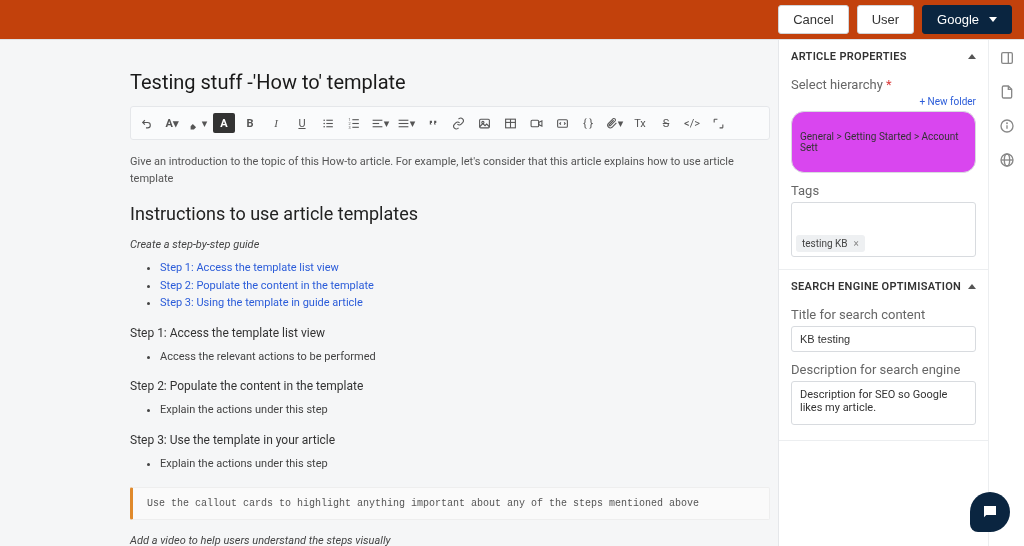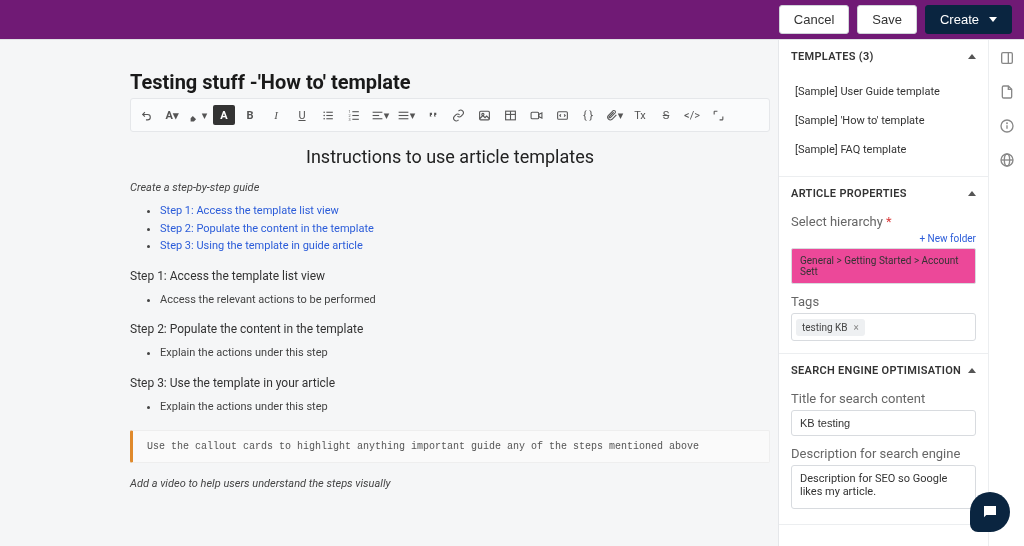--- a/index.html
+++ b/index.html
@@ -1,63 +1,63 @@
 <!DOCTYPE html>
 <html><head>
 <meta charset="utf-8">
 <style>
 * { box-sizing: border-box; margin: 0; padding: 0; }
 body { font-family: -apple-system, BlinkMacSystemFont, "Segoe UI", Roboto, Arial, sans-serif; background: #f5f6f7; color: #333; font-size: 13px; }
-.topbar { height: 40px; background: #701a75; border-bottom: 1px solid #e0e2e5; display: flex; justify-content: flex-end; align-items: center; padding: 12px 12px; gap: 8px; }
+.topbar { height: 40px; background: #c2410c; border-bottom: 1px solid #e0e2e5; display: flex; justify-content: flex-end; align-items: center; padding: 12px 12px; gap: 8px; }
 .btn { padding: 6px 14px; border: 1px solid #d0d4d9; background: #fff; border-radius: 3px; font-size: 13px; cursor: pointer; color: #333; }
 .btn-primary { background: #0a2540; color: #fff; border-color: #0a2540; display: flex; align-items: center; gap: 10px; }
 .btn-primary .caret { width: 0; height: 0; border-left: 4px solid transparent; border-right: 4px solid transparent; border-top: 5px solid #fff; }
 .layout { display: flex; height: calc(546px - 40px); }
 .main { flex: 1; overflow-y: auto; padding: 30px 0 20px 0; }
 .editor-wrap { max-width: 640px; margin: 0 auto 0 130px; }
-.title { font-size: 20px; font-weight: 700; color: #1a1a1a; margin-bottom: 4px; }
+.title { font-size: 20px; font-weight: 400; color: #1a1a1a; margin-bottom: 12px; }
 .toolbar { display: flex; gap: 4px; padding: 6px 4px; border: 1px solid #e5e7ea; border-radius: 3px; background: #fafbfc; margin-bottom: 14px; flex-wrap: wrap; align-items: center; }
 .tool { width: 22px; height: 20px; display: flex; align-items: center; justify-content: center; font-size: 11px; color: #555; cursor: pointer; border-radius: 2px; }
 .tool svg { width: 13px; height: 13px; }
 .intro { font-size: 11px; color: #555; line-height: 1.5; margin-bottom: 16px; }
-.h2 { font-size: 18px; font-weight: 400; color: #222; margin-bottom: 14px; text-align: center; }
+.h2 { font-size: 18px; font-weight: 400; color: #222; margin-bottom: 14px; }
 .body-text { font-size: 11px; color: #444; margin-bottom: 8px; font-style: italic; }
 .link { color: #2b5cd9; text-decoration: none; font-size: 11px; }
 .ul { list-style: disc; padding-left: 30px; margin-bottom: 14px; }
 .ul li { font-size: 11px; color: #444; line-height: 1.6; }
 .step-head { font-size: 12px; color: #333; margin-top: 14px; margin-bottom: 8px; }
 .callout { border-left: 3px solid #e08a2c; background: #fafafa; padding: 10px 14px; font-family: "Courier New", monospace; font-size: 10px; color: #555; margin: 14px 0; border-radius:2px; border-top:1px solid #eee; border-right:1px solid #eee; border-bottom:1px solid #eee;}
 .sidebar { width: 210px; background: #fff; border-left: 1px solid #e5e7ea; overflow-y: auto; font-size: 11px; }
 .panel { border-bottom: 1px solid #eceef0; }
 .panel-head { display: flex; justify-content: space-between; align-items: center; padding: 10px 12px; font-weight: 600; font-size: 11px; color: #333; text-transform: uppercase; letter-spacing: 0.3px; cursor:pointer;}
 .panel-head .chev { width:0;height:0;border-left:4px solid transparent;border-right:4px solid transparent;border-bottom:5px solid #555;}
 .panel-body { padding: 4px 12px 12px 12px; }
 .tpl-item { padding: 8px 4px; font-size: 11px; color: #333; cursor: pointer; }
 .label { font-size: 13px; color: #666; margin-bottom: 4px; display:block;}
 .req::after { content: " *"; color: #d93838; }
 .newfolder { float: right; font-size: 10px; color: #2b5cd9; cursor:pointer;}
-.hier-box { border: 1px solid #d8dbdf; border-radius: 2px; padding: 6px 8px; font-size: 10px; color: #333; margin-bottom: 10px; background:#ec4899;}
+.hier-box { border: 1px solid #d8dbdf; border-radius: 13px; padding: 19px 8px; font-size: 10px; color: #333; margin-bottom: 10px; background:#d946ef;}
 .tag-box { border: 1px solid #d8dbdf; border-radius: 3px; padding: 4px; min-height: 28px; display:flex;align-items:center;}
-.tag-chip { background: #eef0f2; border-radius: 3px; padding: 3px 6px; font-size: 10px; color: #444; display: inline-flex; align-items: flex-start; gap: 6px; }
+.tag-chip { background: #eef0f2; border-radius: 3px; padding: 3px 6px; font-size: 10px; color: #444; display: inline-flex; align-items: flex-start; gap: 6px; margin-top: 28px; }
 .tag-chip .x { cursor: pointer; color: #888; font-size:10px;}
 .input { width: 100%; border: 1px solid #d8dbdf; border-radius: 3px; padding: 6px 8px; font-size: 11px; color: #333; margin-bottom: 10px; }
 .textarea { width: 100%; border: 1px solid #d8dbdf; border-radius: 3px; padding: 6px 8px; font-size: 11px; color: #333; min-height: 44px; resize: none; font-family: inherit; }
 .rail { width: 36px; background: #fff; border-left: 1px solid #eceef0; display: flex; flex-direction: column; align-items: center; padding-top: 10px; gap: 18px; }
 .rail-icon { width: 16px; height: 16px; color: #888; cursor: pointer; }
 .chat-fab { position: fixed; bottom: 14px; right: 14px; width: 40px; height: 40px; background: #0a2540; border-radius: 50% 50% 50% 8px; display: flex; align-items: center; justify-content: center; cursor: pointer; }
 .chat-fab svg { width: 18px; height: 18px; fill: #fff; }
 </style>
 </head>
 <body>
 
 <div class="topbar">
   <button class="btn">Cancel</button>
-  <button class="btn">Save</button>
+  <button class="btn">User</button>
   <button class="btn btn-primary">
-    <span>Create</span>
+    <span>Google</span>
     <span class="caret"></span>
   </button>
 </div>
 
 <div class="layout">
   <div class="main">
     <div class="editor-wrap">
       <h1 class="title">Testing stuff -'How to' template</h1>
 
       <div class="toolbar">
@@ -149,20 +149,21 @@
         <span class="tool">Tx</span>
         <span class="tool" style="text-decoration:line-through">S</span>
         <span class="tool">&lt;/&gt;</span>
         <span class="tool">
             <svg viewBox="0 0 24 24" fill="none" stroke="currentColor" stroke-width="2">
               <path d="M4 4h6M4 4v6M20 20h-6M20 20v-6"></path>
             </svg>
           </span>
       </div>
 
+      <p class="intro">Give an introduction to the topic of this How-to article. For example, let's consider that this article explains how to use article template</p>
       <h2 class="h2">Instructions to use article templates</h2>
       <p class="body-text">Create a step-by-step guide</p>
       <ul class="ul">
         <li><a href="#" class="link">Step 1: Access the template list view</a></li>
         <li><a href="#" class="link">Step 2: Populate the content in the template</a></li>
         <li><a href="#" class="link">Step 3: Using the template in guide article</a></li>
       </ul>
 
       <p class="step-head">Step 1: Access the template list view</p>
       <ul class="ul">
@@ -172,39 +173,28 @@
       <p class="step-head">Step 2: Populate the content in the template</p>
       <ul class="ul">
           <li>Explain the actions under this step</li>
         </ul>
 
       <p class="step-head">Step 3: Use the template in your article</p>
       <ul class="ul">
           <li>Explain the actions under this step</li>
         </ul>
 
-      <div class="callout">Use the callout cards to highlight anything important guide any of the steps mentioned above</div>
+      <div class="callout">Use the callout cards to highlight anything important about any of the steps mentioned above</div>
 
       <p class="body-text">Add a video to help users understand the steps visually</p>
 
     </div>
   </div>
 
   <div class="sidebar">
-    <div class="panel">
-      <div class="panel-head">
-        <span>TEMPLATES (3)</span>
-        <span class="chev"></span>
-      </div>
-      <div class="panel-body">
-        <div class="tpl-item">[Sample] User Guide template</div>
-        <div class="tpl-item">[Sample] 'How to' template</div>
-        <div class="tpl-item">[Sample] FAQ template</div>
-      </div>
-    </div>
 
     <div class="panel">
       <div class="panel-head">
         <span>ARTICLE PROPERTIES</span>
         <span class="chev"></span>
       </div>
       <div class="panel-body">
         <span class="label req">Select hierarchy</span>
         <span class="newfolder">+ New folder</span>
         <div style="clear:both;height:4px"></div>

